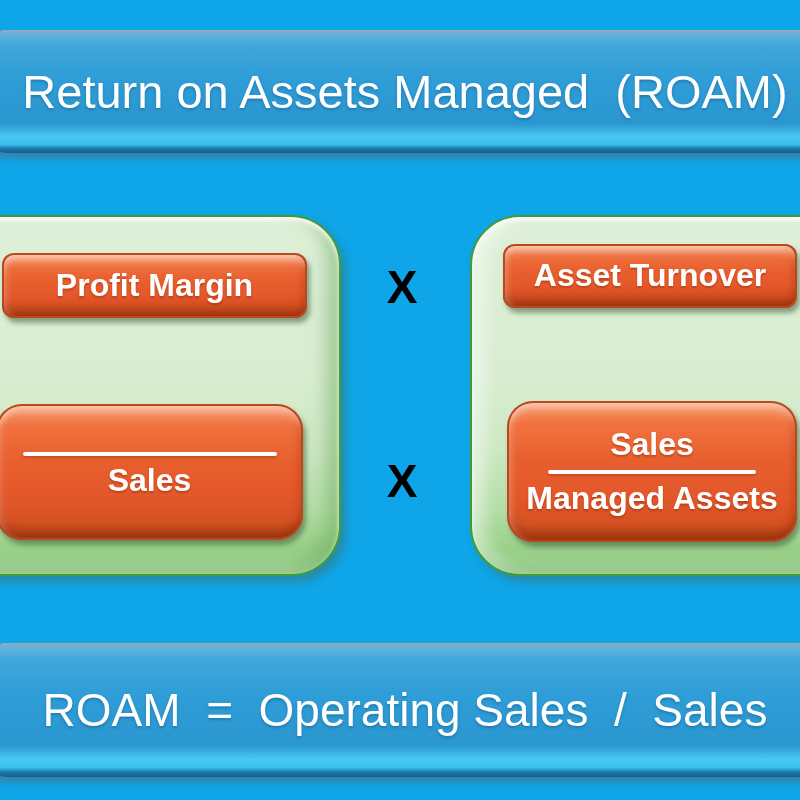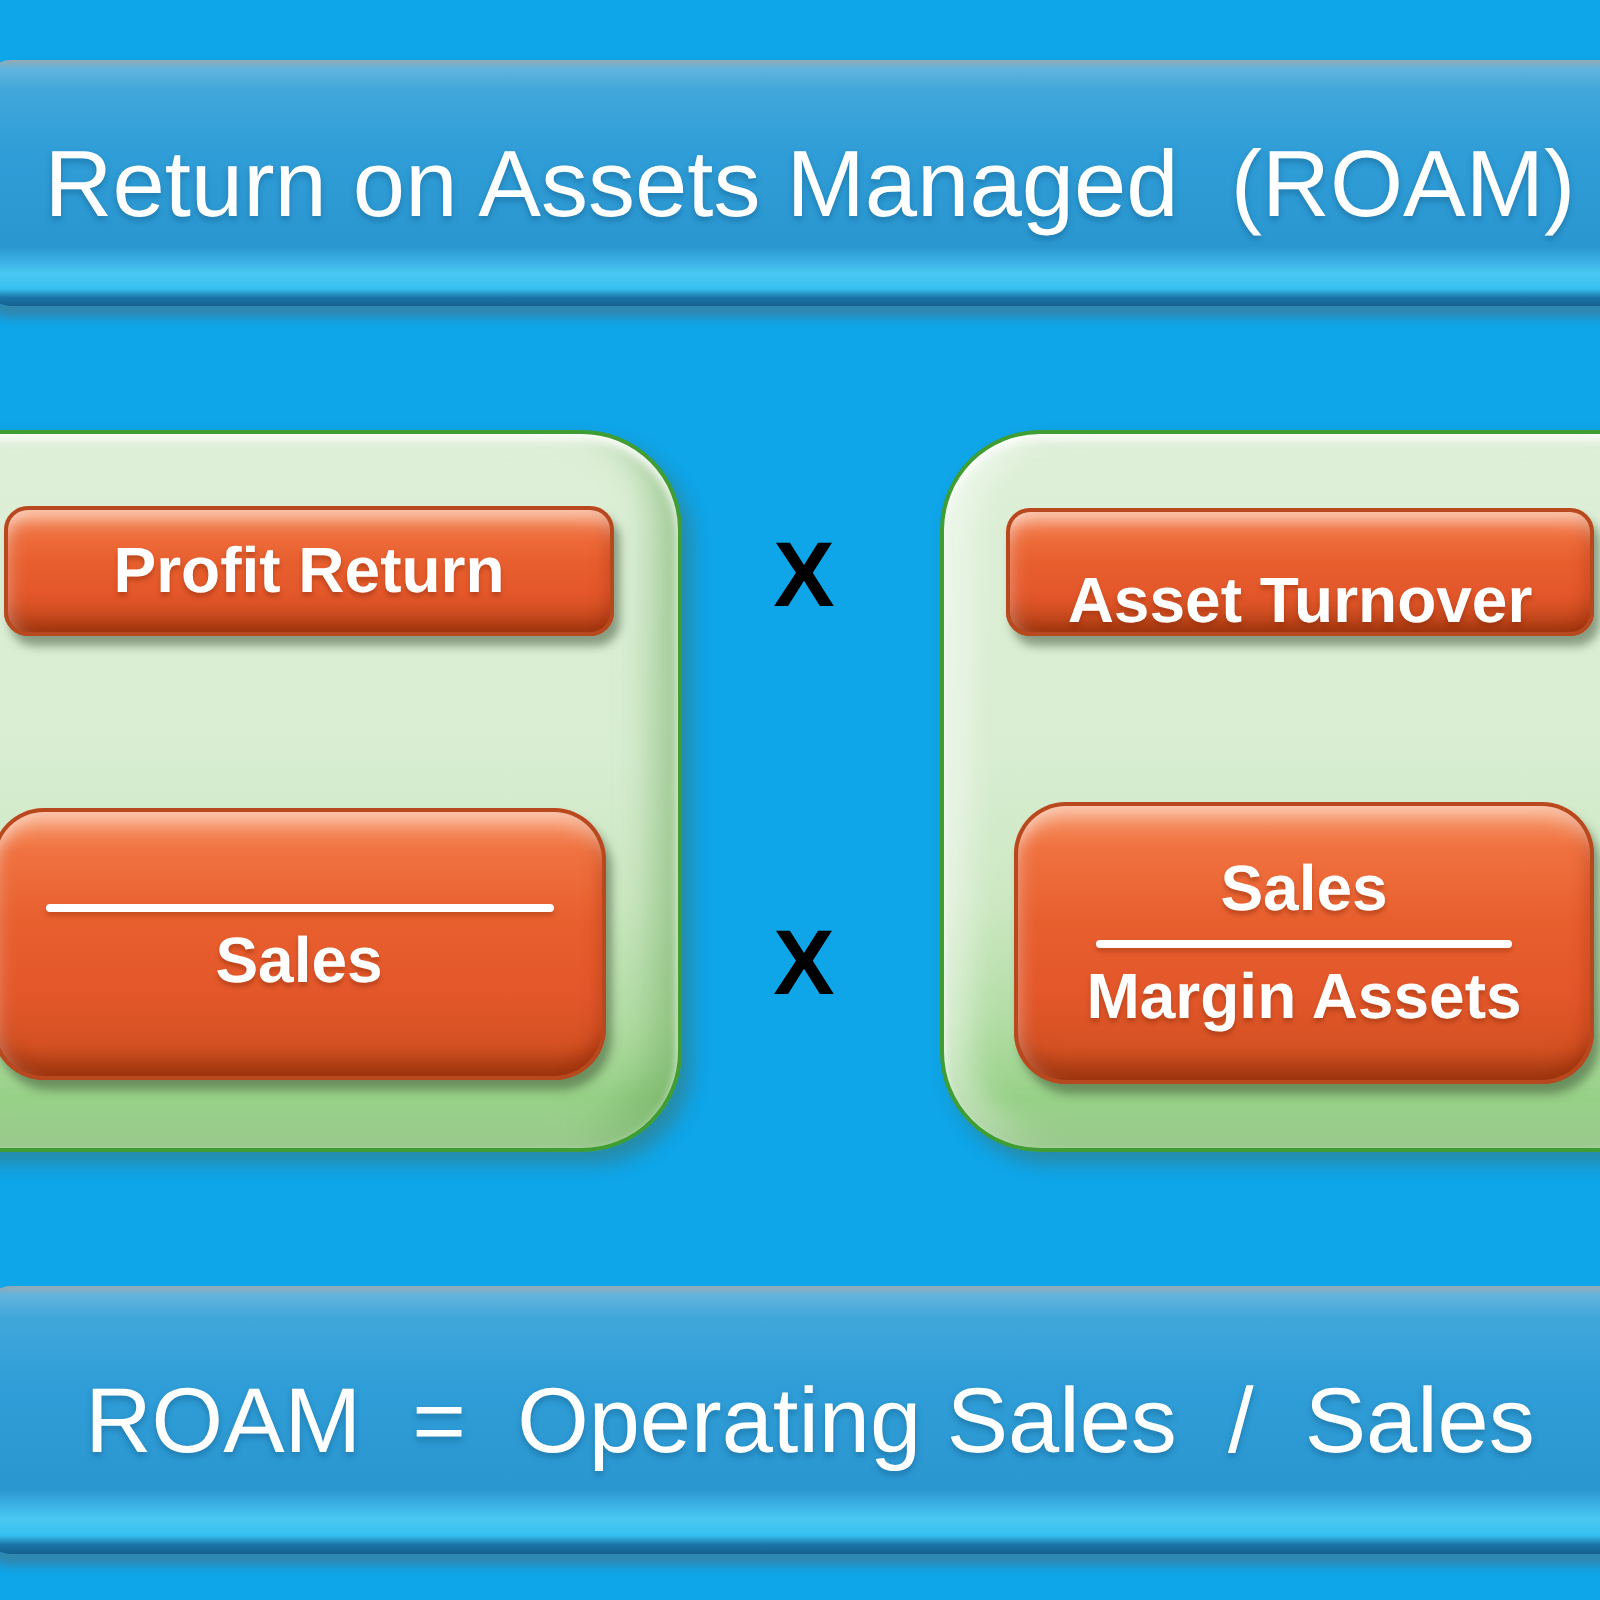--- a/index.html
+++ b/index.html
@@ -92,21 +92,21 @@
     flex-direction: column;
     align-items: center;
     justify-content: center;
     color: #ffffff;
     font-weight: 700;
   }
   .btn-label { border-radius: 12px; }
   .btn-fraction { border-radius: 26px; }
   .btn-left-top     { left: 2px;   top: 253px; width: 305px; height: 65px; }
   .btn-left-bottom  { left: -4px;  top: 404px; width: 307px; height: 136px; }
-  .btn-right-top    { left: 503px; top: 254px; width: 294px; height: 64px; justify-content: flex-end; }
+  .btn-right-top    { left: 503px; top: 244px; width: 294px; height: 64px; }
   .btn-right-bottom { left: 507px; top: 401px; width: 290px; height: 141px; }
 
   .btn-text {
     font-size: 32px;
     line-height: 1.1;
     white-space: pre;
     text-shadow: 0 2px 2px rgba(140,45,10,0.45);
   }
   .frac-bar {
     height: 4px;
@@ -139,36 +139,36 @@
 
   <div class="banner banner-top">
     <span class="banner-text">Return on Assets Managed  (ROAM)</span>
   </div>
 
   <div class="panel panel-left"></div>
 
   <div class="panel panel-right"></div>
 
   <div class="orange-btn btn-label btn-left-top">
-    <span class="btn-text">Profit Return</span>
+    <span class="btn-text">Profit Margin</span>
   </div>
 
   <div class="orange-btn btn-fraction btn-left-bottom">
     <div class="frac-bar"></div>
     <span class="btn-text">Sales</span>
   </div>
 
   <div class="orange-btn btn-label btn-right-top">
     <span class="btn-text">Asset Turnover</span>
   </div>
 
   <div class="orange-btn btn-fraction btn-right-bottom">
     <span class="btn-text">Sales</span>
     <div class="frac-bar"></div>
-    <span class="btn-text">Margin Assets</span>
+    <span class="btn-text">Managed Assets</span>
   </div>
 
   <div class="op op-top">X</div>
   <div class="op op-bottom">X</div>
 
   <div class="banner banner-bottom">
     <span class="banner-text">ROAM  =  Operating Sales  /  Sales</span>
   </div>
 
 </div>

